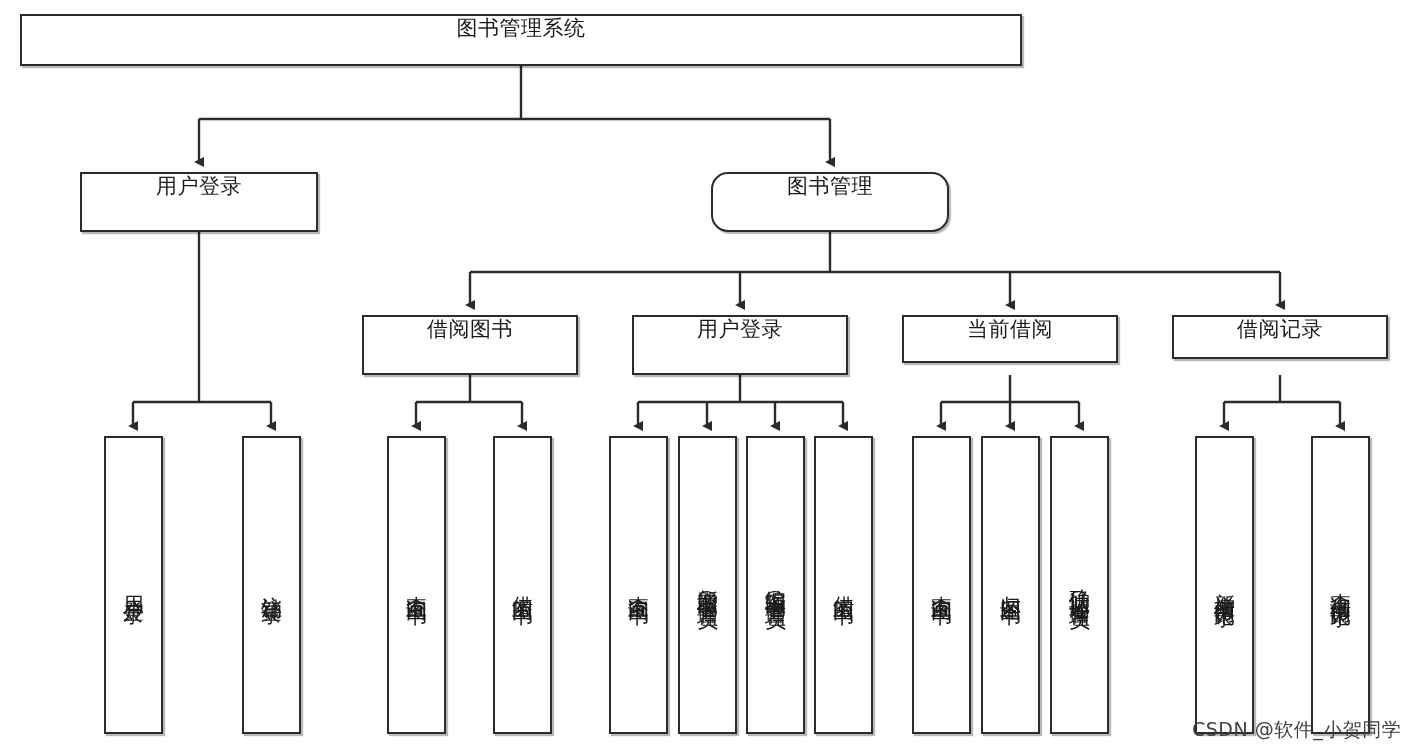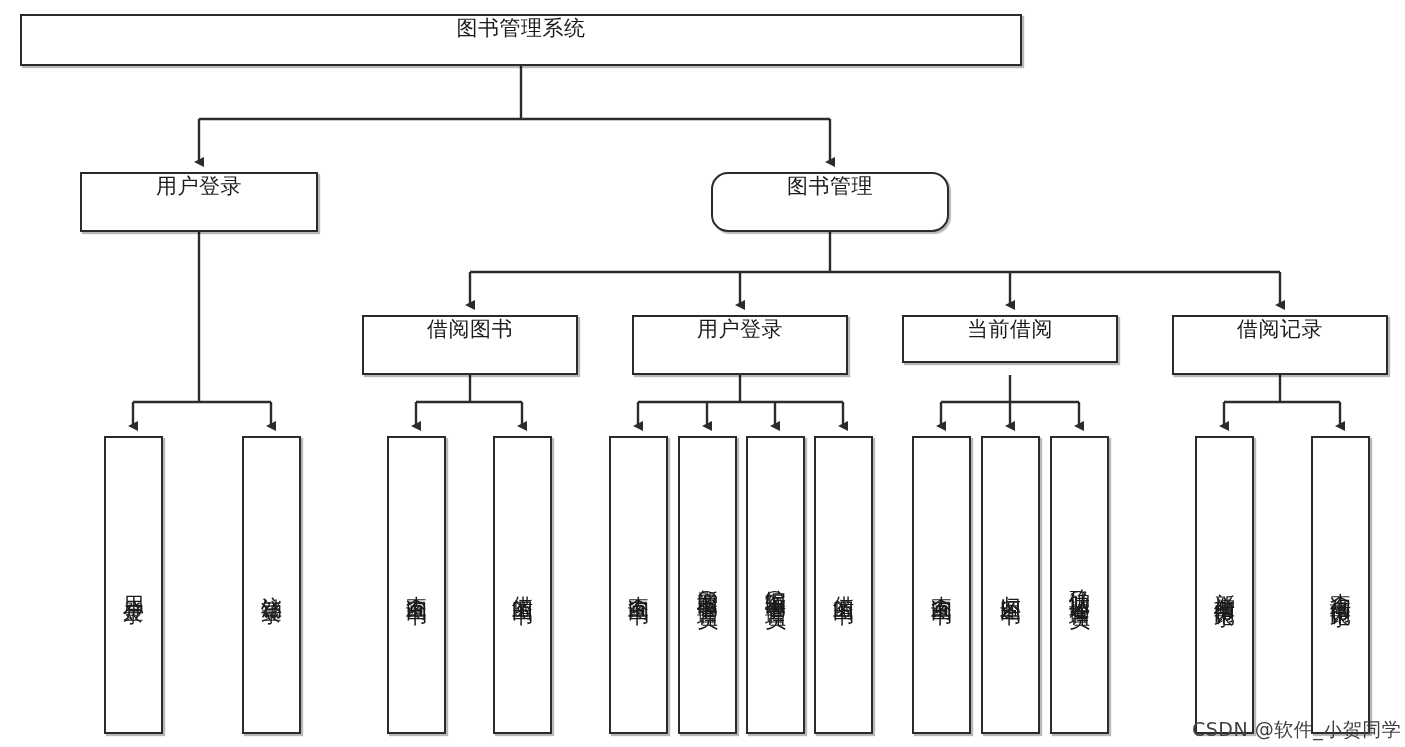--- a/index.html
+++ b/index.html
@@ -137,21 +137,21 @@
 
   <div class="node horizontal" style="left:362px; top:315px; width:216px; height:60px;">
     <span class="label">借阅图书</span>
   </div>
   <div class="node horizontal" style="left:632px; top:315px; width:216px; height:60px;">
     <span class="label">用户登录</span>
   </div>
   <div class="node horizontal" style="left:902px; top:315px; width:216px; height:48px;">
     <span class="label">当前借阅</span>
   </div>
-  <div class="node horizontal" style="left:1172px; top:315px; width:216px; height:60px;">
+  <div class="node horizontal" style="left:1172px; top:315px; width:216px; height:44px;">
     <span class="label">借阅记录</span>
   </div>
 
   <div class="node vertical" style="left:104px; top:436px; width:59px; height:298px;">
     <span class="label">用户登录</span>
   </div>
   <div class="node vertical" style="left:242px; top:436px; width:59px; height:298px;">
     <span class="label">注销登录</span>
   </div>
 

